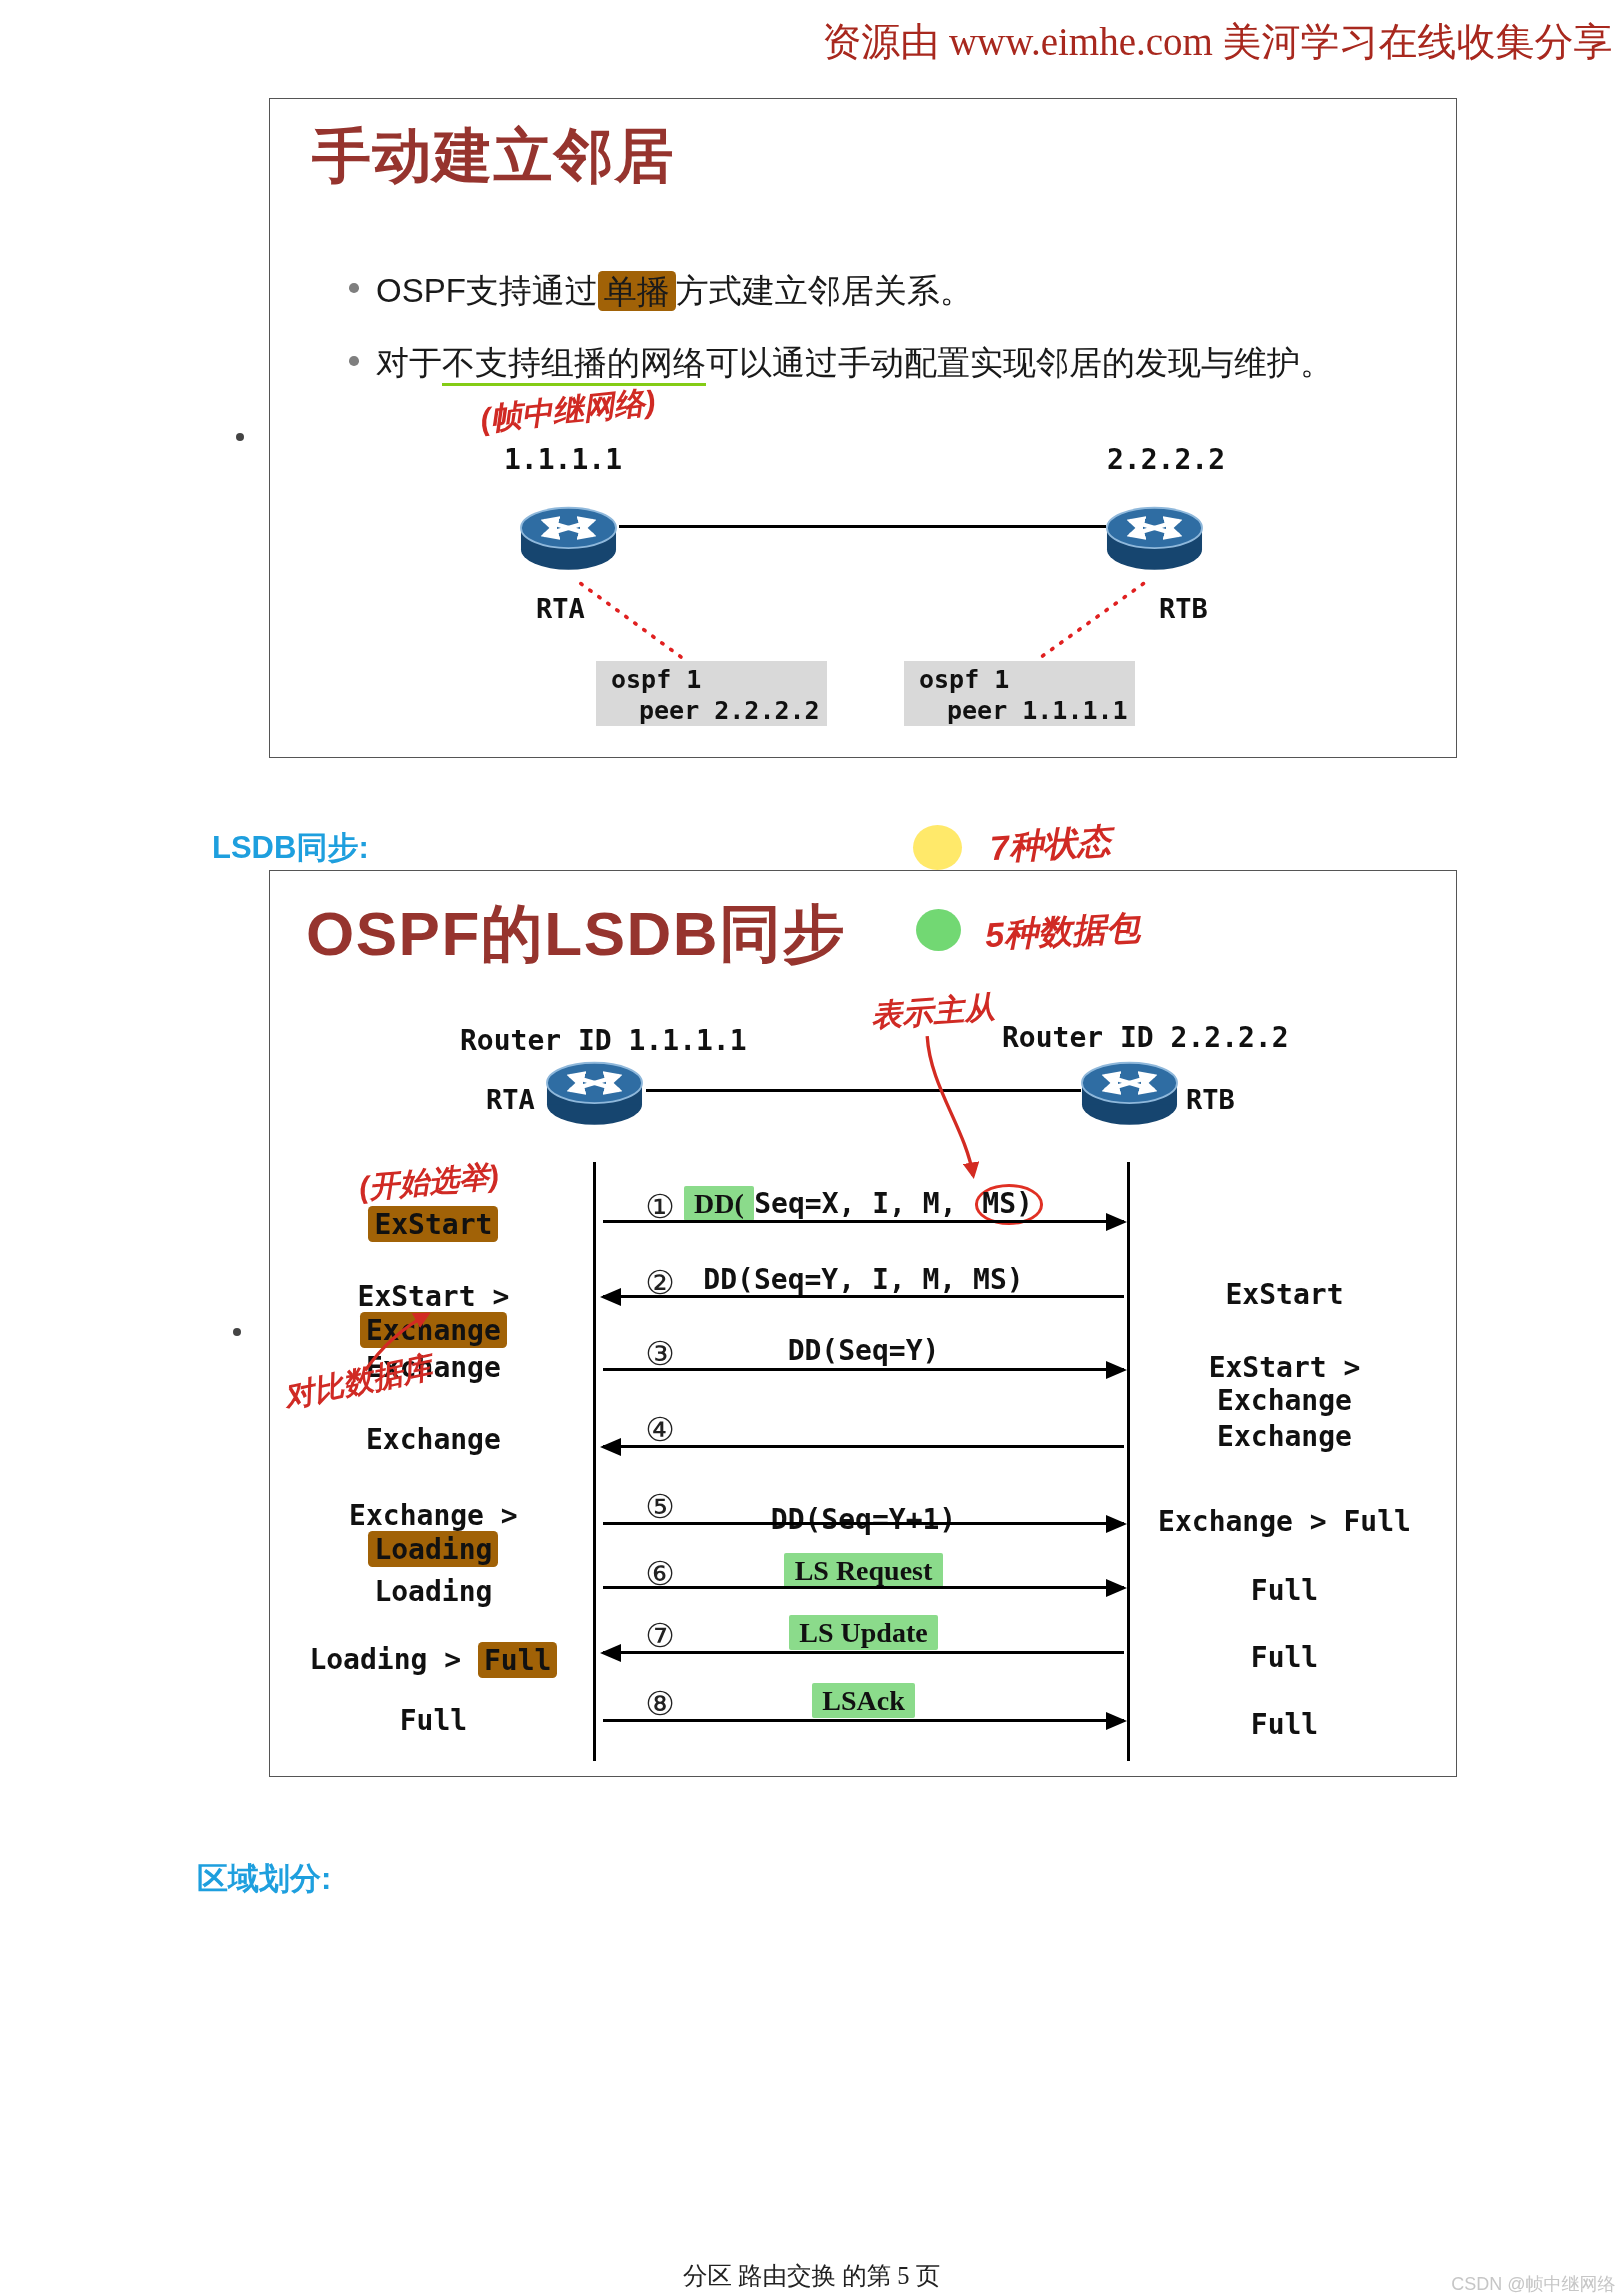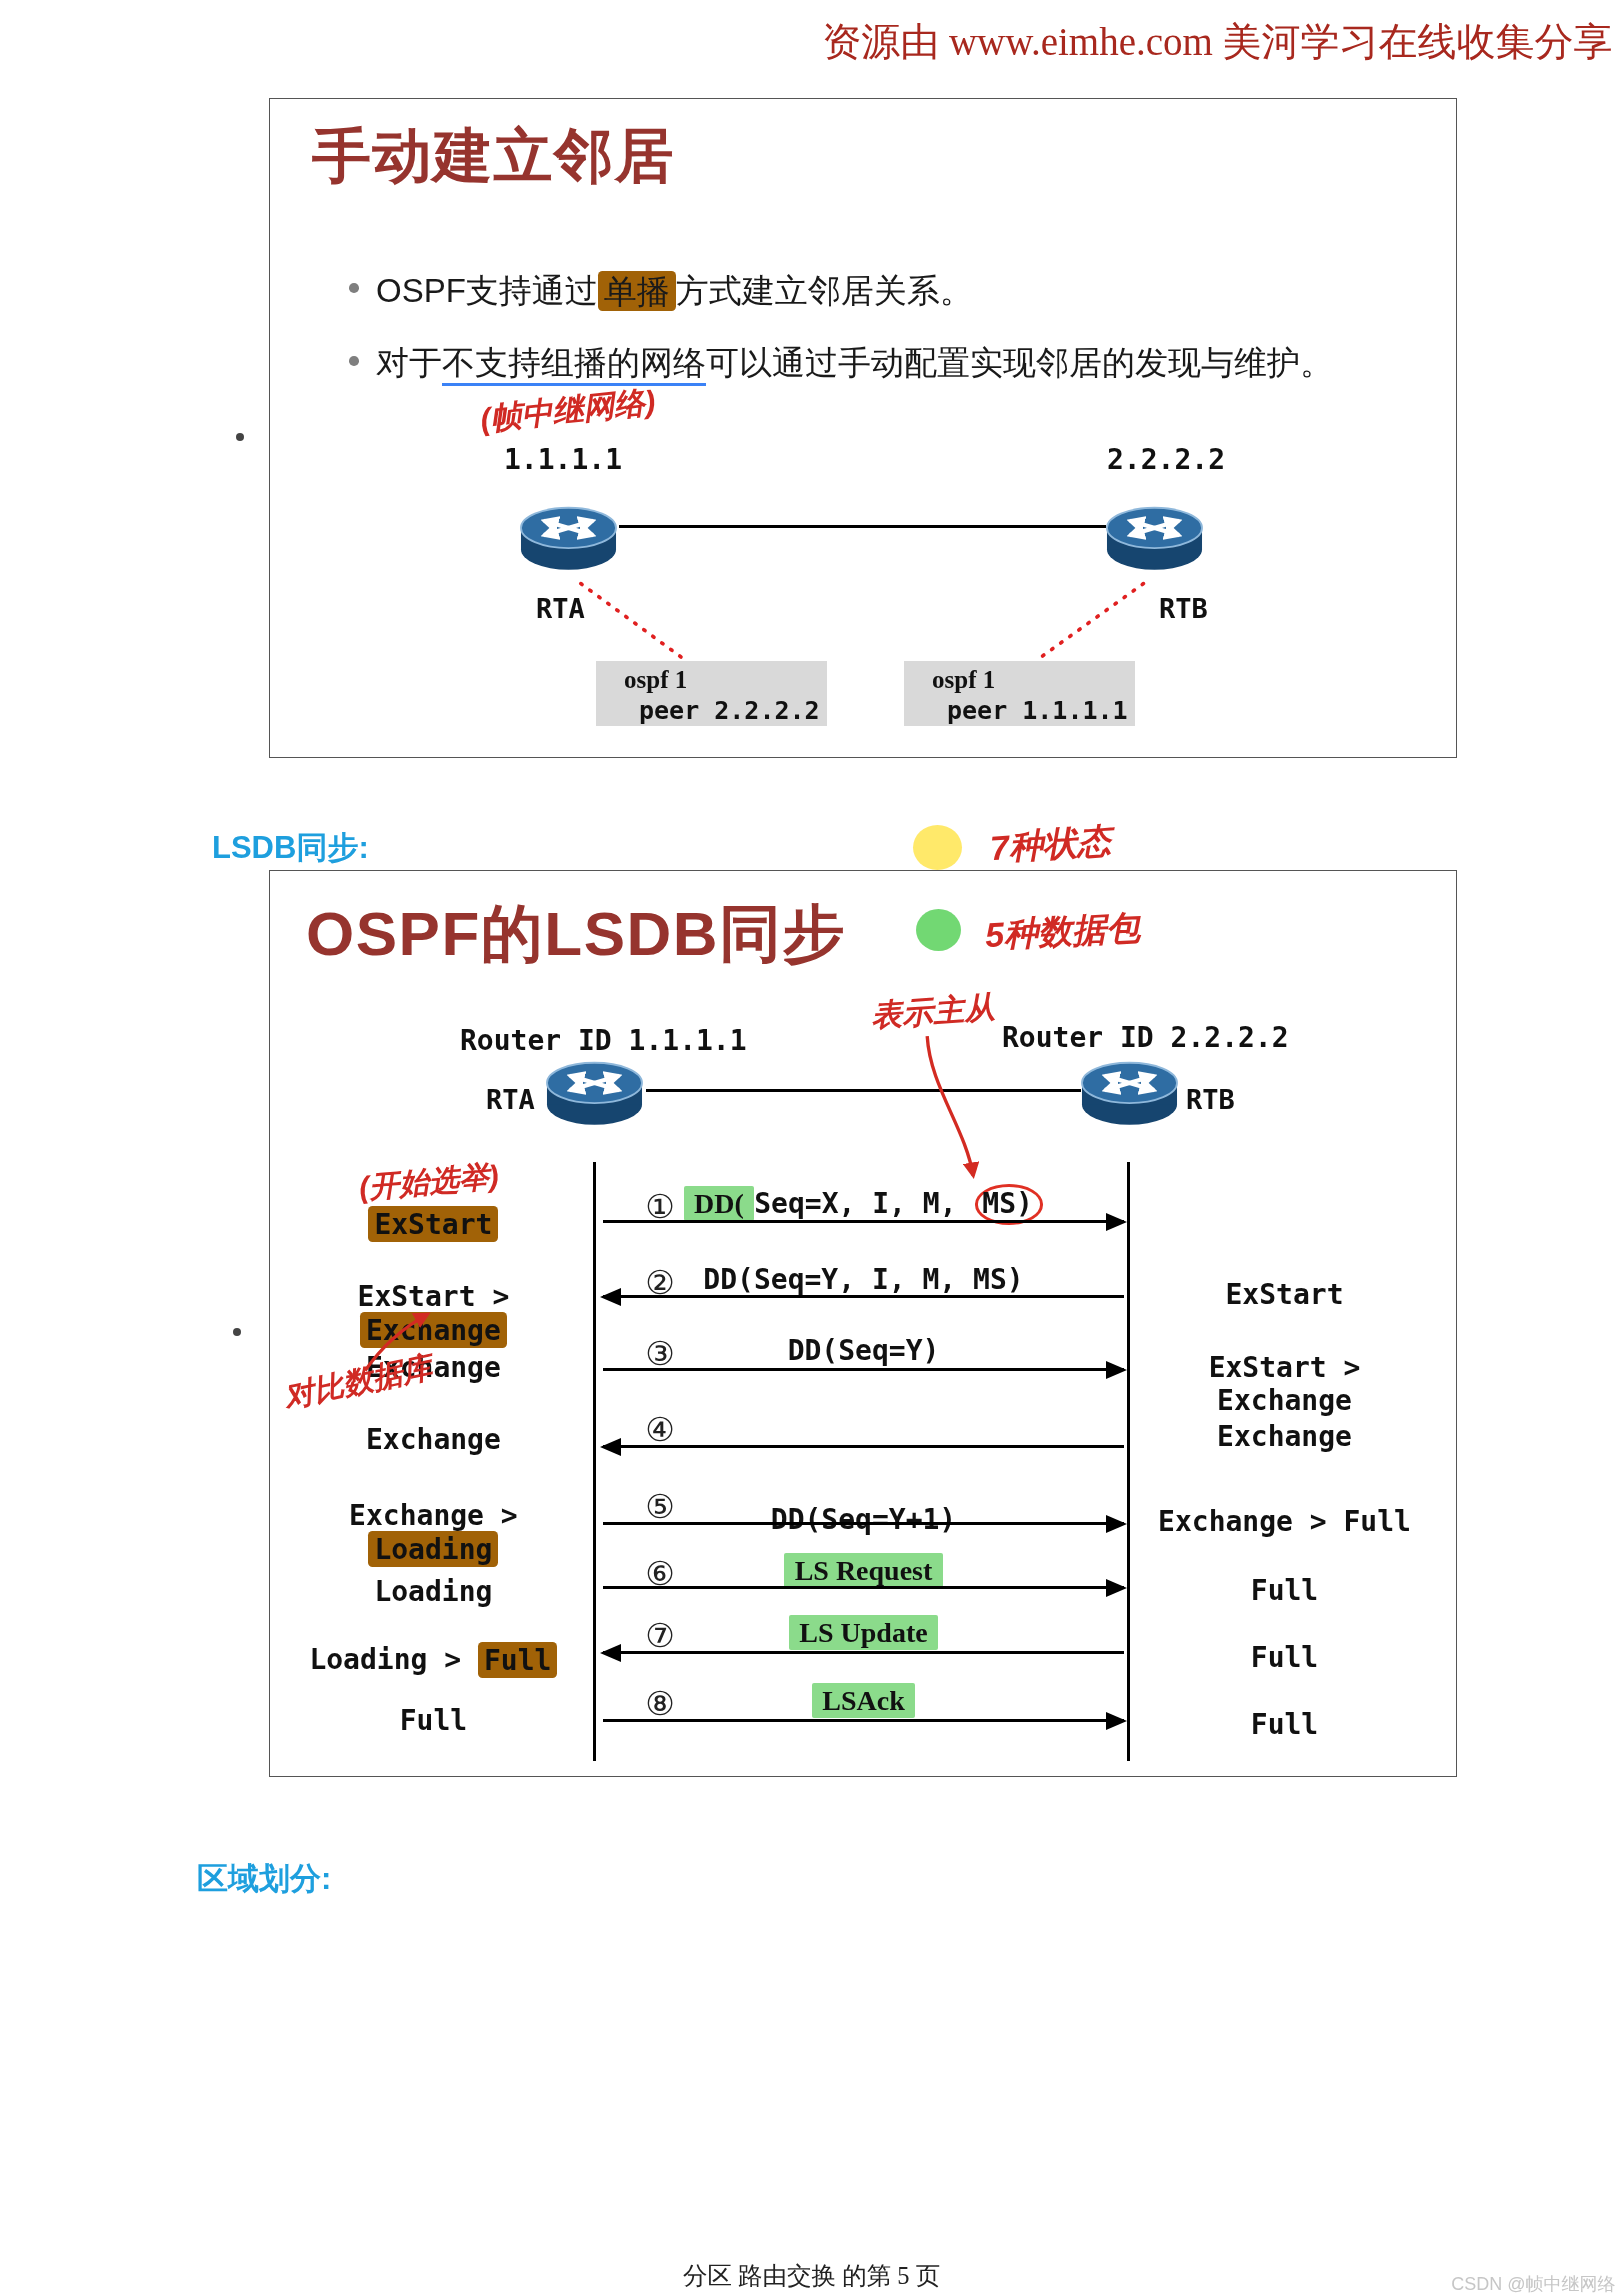--- a/index.html
+++ b/index.html
@@ -14,42 +14,42 @@
   .blue-label { color:#1E9FDE; font-weight:bold; font-size:31px; }
 
   .slide { position:absolute; left:269px; width:1188px; background:#fff; border:1.5px solid #555; box-sizing:border-box; }
   #slide1 { top:98px; height:660px; }
   #slide2 { top:870px; height:907px; }
   .slide-title { margin:0; font-weight:bold; color:#96342E; letter-spacing:1.5px; }
 
   .hl-y { background:#a16207; padding:1.5px 6px; border-radius:4.5px; }
   .hl-g { background:#8BDB8B; padding:2.2px 10.4px; border-radius:2px;font-family:Liberation Serif, serif; }
   .circled { border:3px solid #E03024; border-radius:50%; padding:0 7.4px 1.5px 4.5px; margin-left:1.5px; }
-  .red-ul { border-bottom:3px solid #3b82f6; padding-bottom:2.2px; }
+  .red-ul { border-bottom:3px solid #84cc16; padding-bottom:2.2px; }
 
   .bullet-dot { position:absolute; width:9.7px; height:9.7px; border-radius:50%; background:#7F7F7F; }
   .page-dot { position:absolute; width:8.2px; height:8.2px; border-radius:50%; background:#444; }
 
   .router { position:absolute; width:101px; height:72px; }
   .cable { position:absolute; height:3px; background:#000; }
   .vline { position:absolute; width:3px; background:#000; }
 
   .arrow { position:absolute; height:3px; background:#000; }
   .arrow.right::after { content:""; position:absolute; right:-3px; top:-7.4px; width:0; height:0;
     border-left:21px solid #000; border-top:9px solid transparent; border-bottom:9px solid transparent; }
   .arrow.left::before { content:""; position:absolute; left:-3px; top:-7.4px; width:0; height:0;
     border-right:21px solid #000; border-top:9px solid transparent; border-bottom:9px solid transparent; }
 
   .msg-label { position:absolute; left:333px; width:521px; text-align:center; font-size:28px; }
   .msg-num { position:absolute; left:366px; width:48px; text-align:center; font-size:33px; color:#222; font-family:"DejaVu Sans",sans-serif; }
   .lstate { position:absolute; left:7.4px; width:312px; text-align:center; font-size:28px; }
   .rstate { position:absolute; left:866px; width:297px; text-align:center; font-size:28px; }
 
   .cfg-box { position:absolute; width:231px; height:65px; background:#D9D9D9; font-size:25px; line-height:31px; padding-top:3px; box-sizing:border-box; }
-  .cfg-box .l1 { padding-left:28px;font-family:Liberation Serif, serif; }
+  .cfg-box .l1 { padding-left:15px; }
   .cfg-box .l2 { padding-left:43px; }
 
   .legend-circle { position:absolute; border-radius:50%; z-index:5; }
   .overlay { position:absolute; left:0; top:0; pointer-events:none; }
 </style>
 </head>
 <body>
 
 <div class="page">
 

